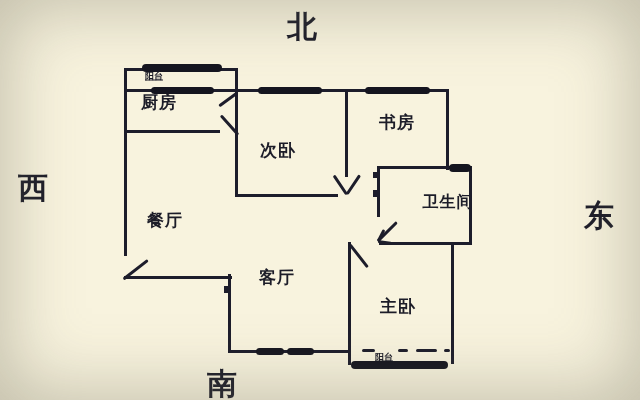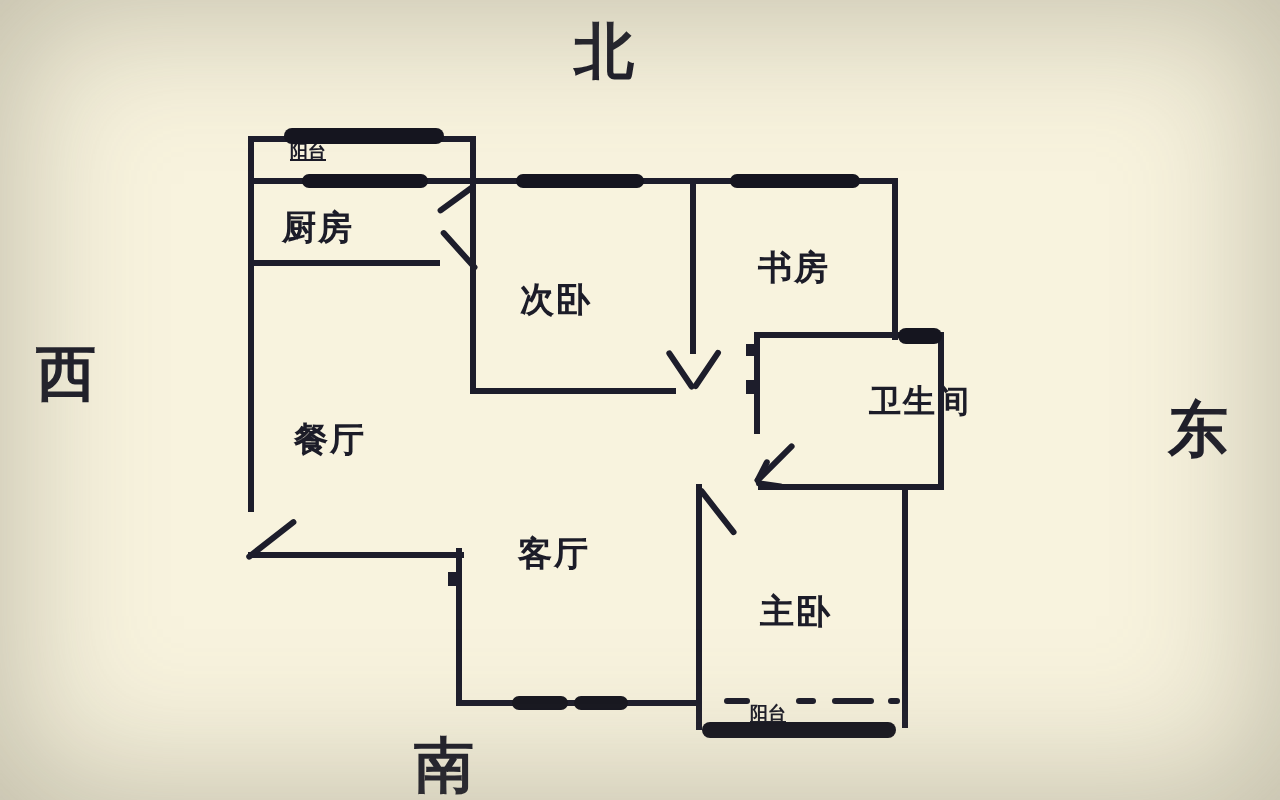--- a/index.html
+++ b/index.html
@@ -33,25 +33,25 @@
 </head>
 <body>
 
 <div id="plan">
 
   <div class="lbl compass" style="left:302px;top:27px">北</div>
   <div class="lbl compass" style="left:33px;top:188px">西</div>
   <div class="lbl compass" style="left:599px;top:216px">东</div>
   <div class="lbl compass" style="left:222px;top:384px">南</div>
 
-  <div class="lbl room" style="left:159px;top:114px">厨房</div>
+  <div class="lbl room" style="left:159px;top:102px">厨房</div>
   <div class="lbl room" style="left:278px;top:150px">次卧</div>
-  <div class="lbl room" style="left:397px;top:134px">书房</div>
+  <div class="lbl room" style="left:397px;top:122px">书房</div>
   <div class="lbl room" style="left:165px;top:220px">餐厅</div>
-  <div class="lbl room" style="left:460px;top:202px;font-size:16px">卫生间</div>
+  <div class="lbl room" style="left:448px;top:202px;font-size:16px">卫生间</div>
   <div class="lbl room" style="left:277px;top:277px">客厅</div>
   <div class="lbl room" style="left:398px;top:306px">主卧</div>
   <div class="lbl tiny" style="left:154px;top:76px">阳台</div>
   <div class="lbl tiny" style="left:384px;top:357px">阳台</div>
 
   <div class="wall" style="left:124px;top:68px;width:114px;height:3px"></div>
 
   <div class="wall" style="left:124px;top:68px;width:3px;height:188px"></div>
 
   <div class="wall" style="left:124px;top:89px;width:324px;height:3px"></div>

